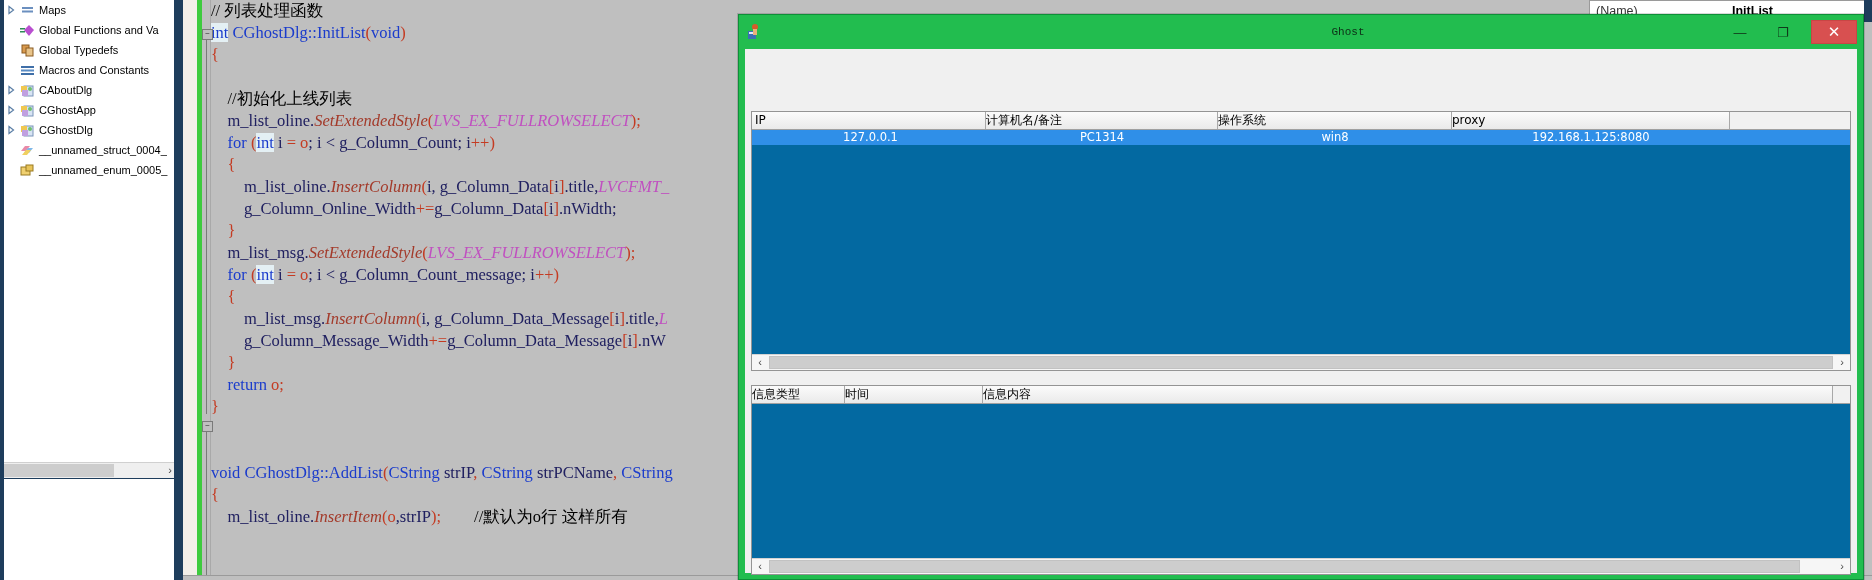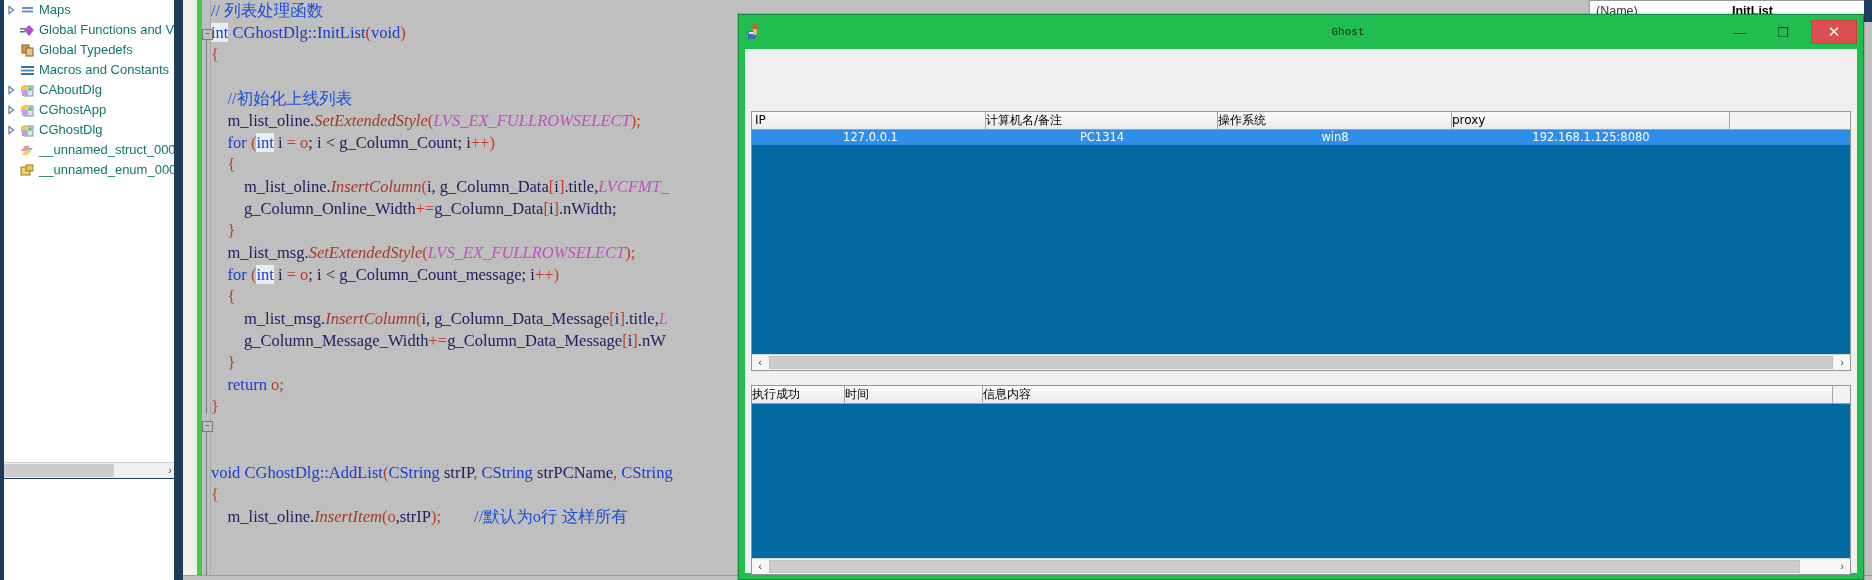--- a/index.html
+++ b/index.html
@@ -18,21 +18,21 @@
   .classview {
     position:absolute; left:0; top:0; width:183px; height:580px;
     background:#1e3d5c;
   }
   .classview-inner {
     position:absolute; left:4px; top:0px; width:170px; height:462px;
     background:#ffffff; overflow:hidden;
   }
   .tree-item {
     position:relative; height:20px; line-height:20px;
-    font-size:13px; color:#0f766e; white-space:nowrap;
+    font-size:11px; color:#000000; white-space:nowrap;
     padding-left:0px;
   }
   .tw { position:absolute; left:2px; top:5px; width:10px; height:10px; }
   .tw svg { display:block; }
   .ticon { position:absolute; left:16px; top:3px; width:15px; height:15px; }
   .tlabel { position:absolute; left:35px; top:0; }
   .cv-hscroll {
     position:absolute; left:4px; top:462px; width:170px; height:15px;
     background:#efefef; border-top:1px solid #d0d0d0;
   }
@@ -62,21 +62,21 @@
   .code {
     position:absolute; left:28px; top:0; width:1660px; height:580px;
     font-family:"Liberation Serif", serif;
     font-size:16.5px;
     line-height:22px;
     white-space:pre;
     overflow:hidden;
     color:#202060;
   }
   .code .ln { height:22px; }
-  .cmt   { color:#1d4ed8; }
+  .cmt   { color:#000000; }
   .kw    { color:#1b3ccc; }
   .kwsel { color:#1b3ccc; background:#e4f0f4; }
   .typ   { color:#1b3ccc; }
   .fn    { color:#a33a2a; font-style:italic; }
   .mac   { color:#c050c0; font-style:italic; }
   .num   { color:#c43b22; }
   .pun   { color:#c43b22; }
   .br    { color:#c43b22; }
   .id    { color:#202060; }
 
@@ -379,21 +379,21 @@
           </div>
         <div class="lv-hscroll sb-online">
           <div class="lv-arrow l">‹</div>
           <div class="lv-thumb"></div>
           <div class="lv-arrow r">›</div>
         </div>
       </div>
 
       <div class="lv lv-msg">
         <div class="lv-header" id="msg-header">
-            <div class="lv-hcell center" style="width: 93px; flex: 0 0 93px;">执行成功</div>
+            <div class="lv-hcell center" style="width: 93px; flex: 0 0 93px;">信息类型</div>
             <div class="lv-hcell center" style="width: 138px; flex: 0 0 138px;">时间</div>
             <div class="lv-hcell center" style="width: 850px; flex: 0 0 850px;">信息内容</div>
           </div>
         <div class="lv-hscroll sb-msg">
           <div class="lv-arrow l">‹</div>
           <div class="lv-thumb"></div>
           <div class="lv-arrow r">›</div>
         </div>
       </div>
     </div>

